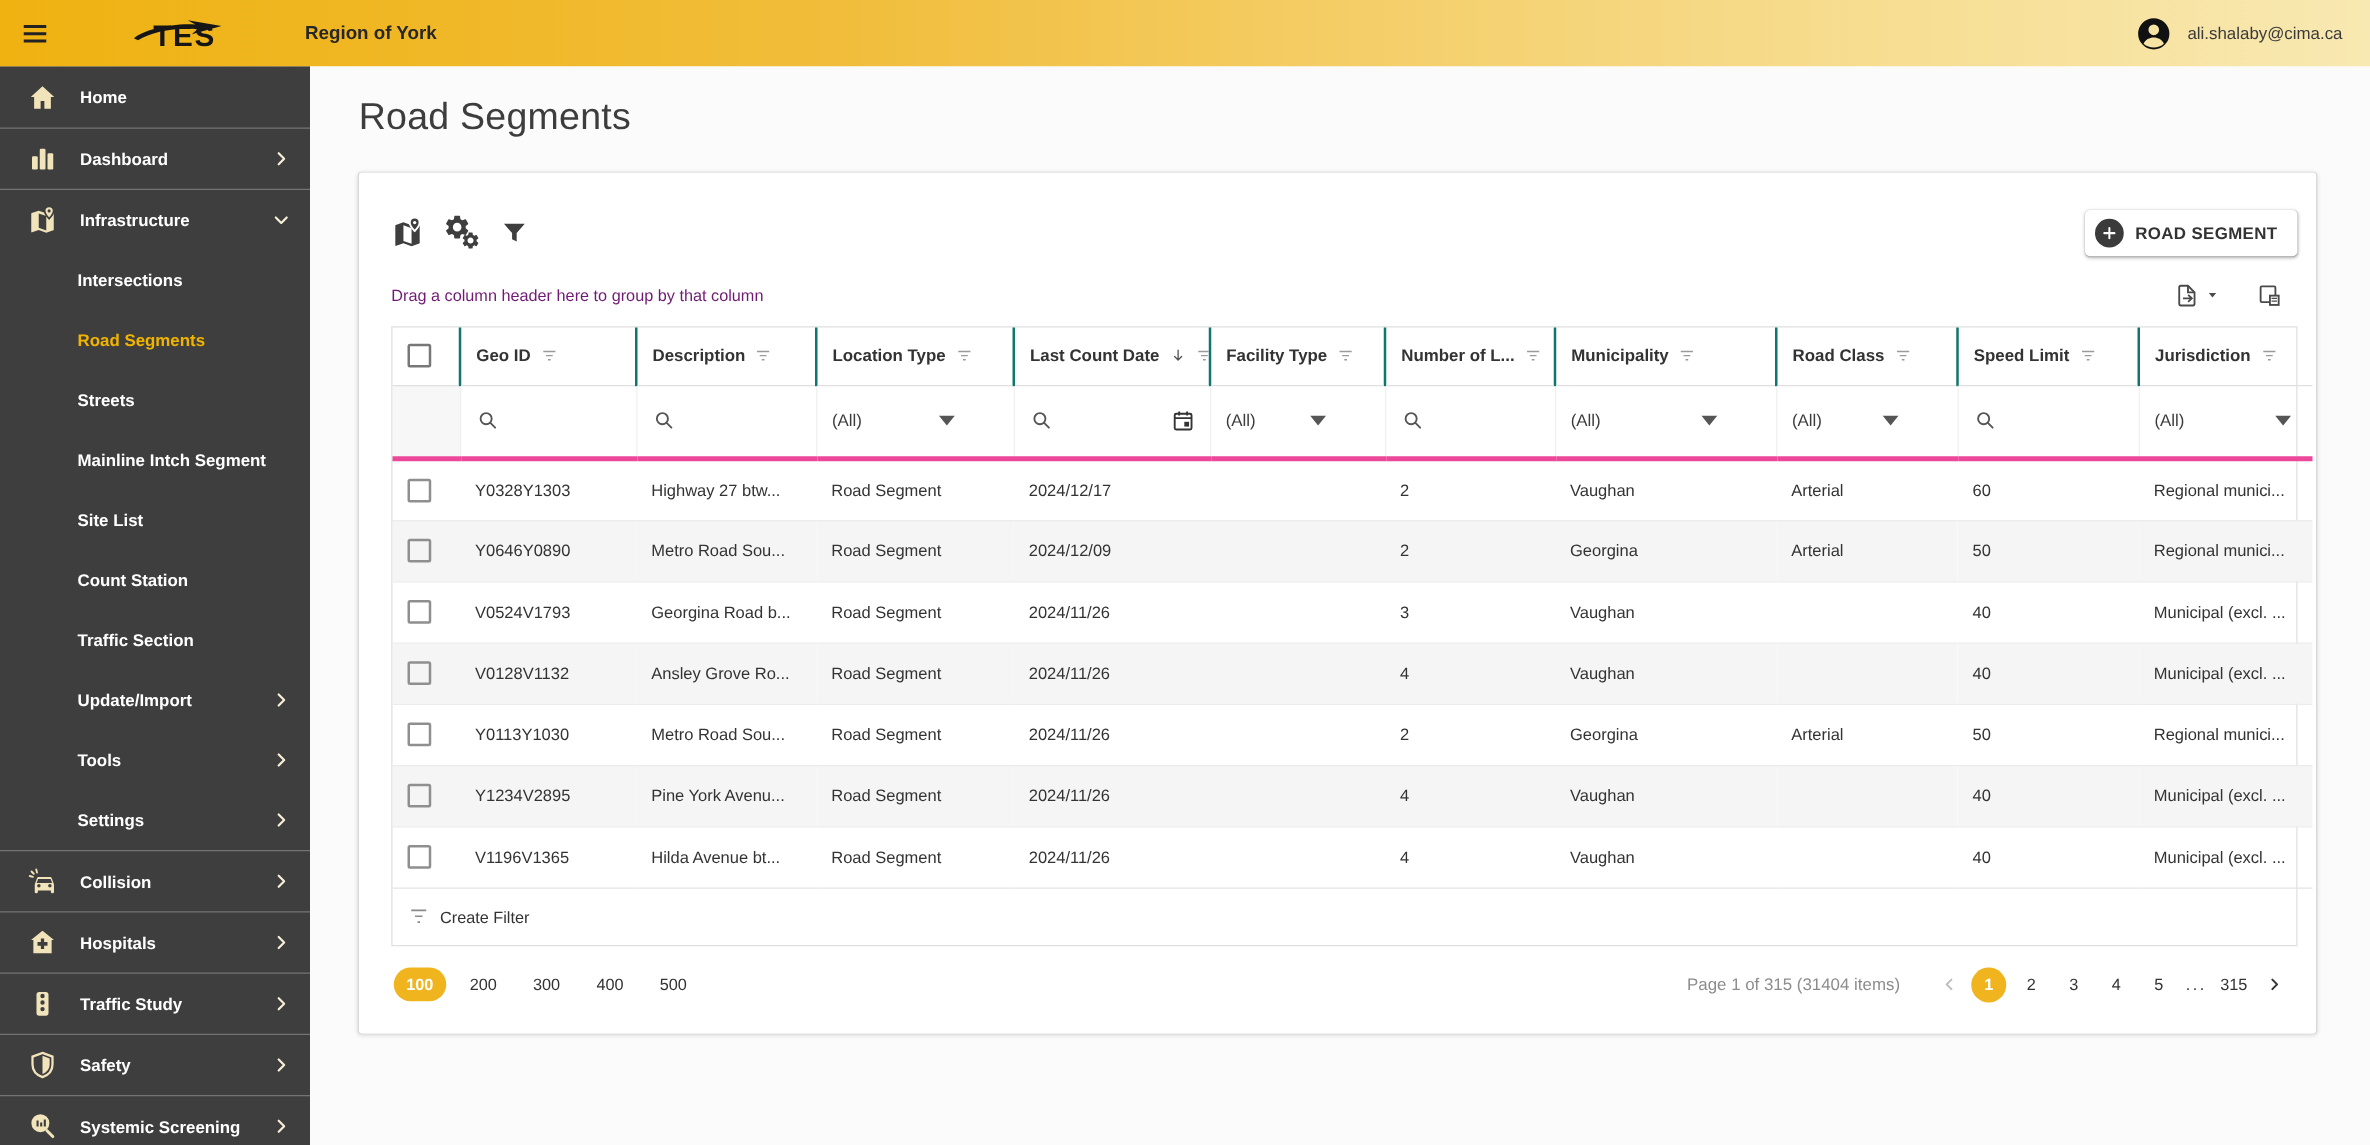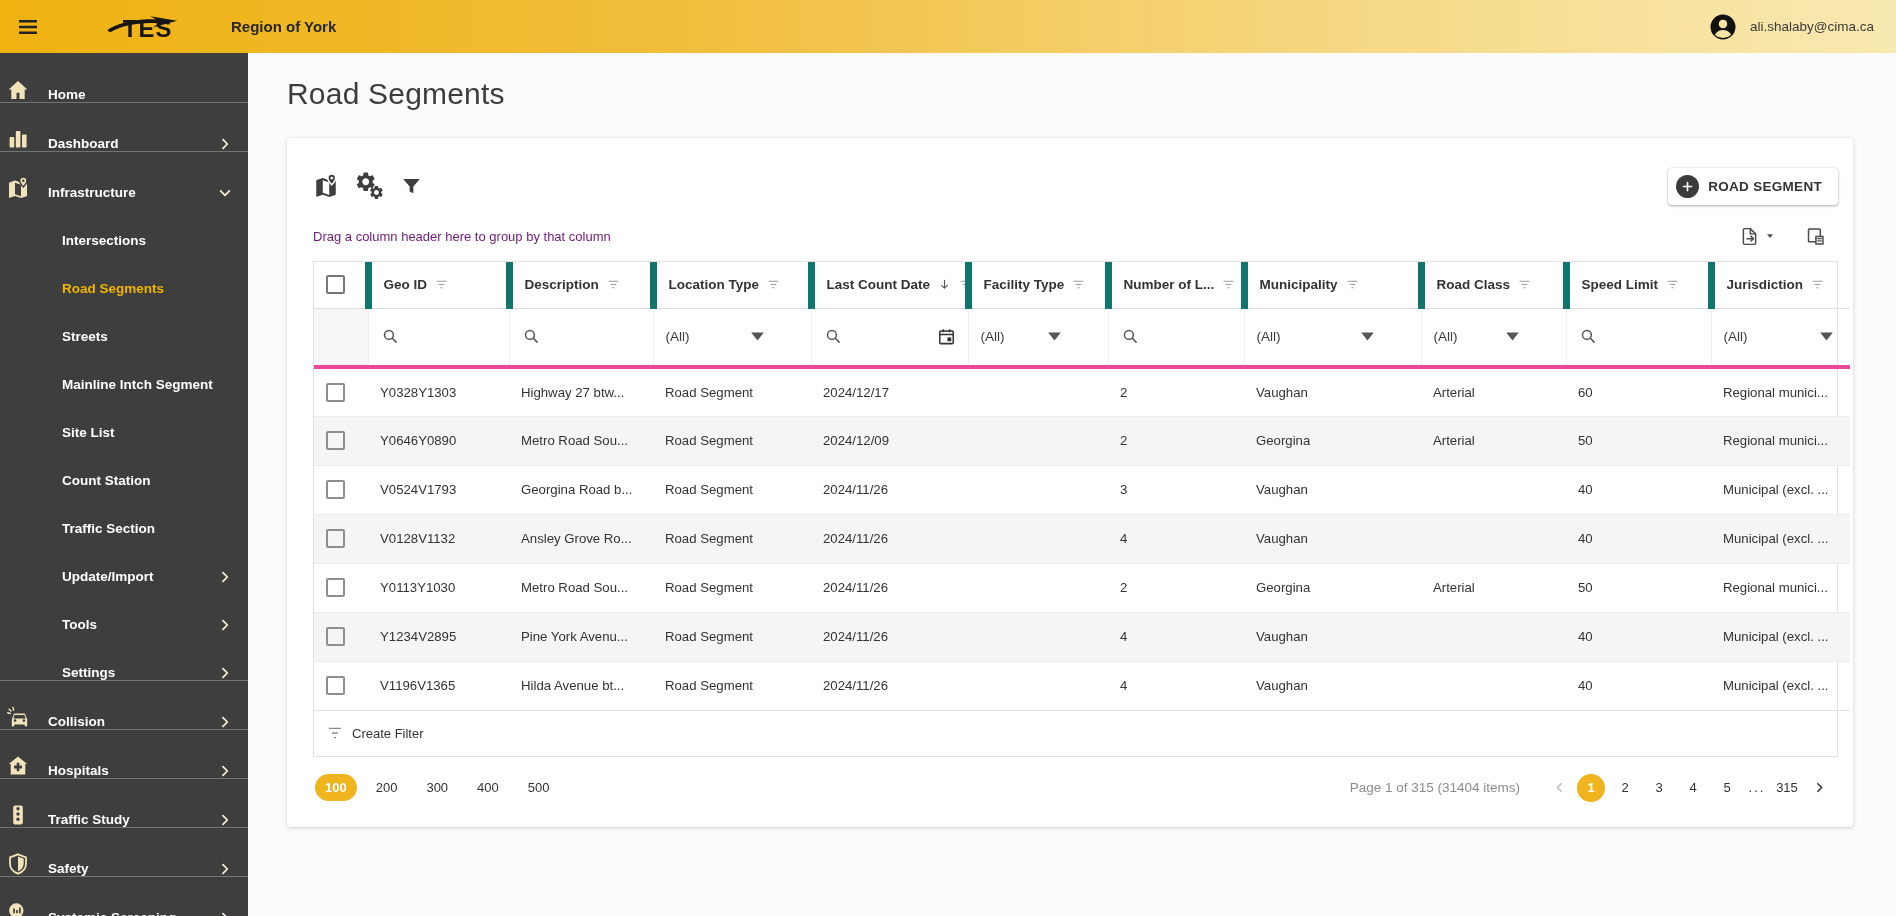--- a/index.html
+++ b/index.html
@@ -7,29 +7,29 @@
   body{font-family:"Liberation Sans",sans-serif;-webkit-font-smoothing:antialiased}
   .app{width:1896px;height:916px;position:relative;overflow:hidden;background:#fbfbfb;display:flex;flex-direction:column}
 
   
   .topbar{height:53px;flex:0 0 53px;display:flex;align-items:center;
     background:linear-gradient(to right,#efb211 0%,#f1bd3a 35%,#f6d985 72%,#f8e9b2 100%);
     padding:0 22px 0 16px;position:relative;z-index:5;--icon-bg:#f2c14e}
   .hamburger{width:26px;height:26px;border:none;background:transparent;color:#222;cursor:pointer}
   .hamburger svg{width:24px;height:24px}
   .logo{margin-left:52px;display:flex;align-items:center}
-  .app-title{margin-left:37px;font-size:15px;font-weight:700;color:#272727}
+  .app-title{margin-left:50px;font-size:15px;font-weight:700;color:#272727}
   .user{margin-left:auto;display:flex;align-items:center;gap:12px;color:#111}
   .user .icon svg{width:30px;height:30px}
   .email{font-size:13.5px;color:#3a3a3a}
 
   
   .body{flex:1;display:flex;min-height:0}
   .sidebar{width:248px;flex:0 0 248px;background:#3e3e3e;overflow:hidden;color:#fff}
-  .nav-item{display:flex;align-items:flex-end;height:49px;padding:0 16px 0 6px;cursor:pointer}
+  .nav-item{display:flex;align-items:center;height:49px;padding:0 16px 0 22px;cursor:pointer}
   .nav-item.top{border-top:1px solid rgba(255,255,255,.28)}
   .nav-item.top:first-child{border-top:none}
   .nav-item .nav-ic{width:24px;height:24px;margin-right:18px;color:#f2e4ba;--icon-bg:#3e3e3e}
   .nav-item .nav-ic svg{width:24px;height:24px;overflow:visible}
   .nav-label{font-size:13.5px;font-weight:700;color:#fff;white-space:nowrap}
   .nav-item.sub{padding-left:62px;height:48px}
   .nav-item.active .nav-label{color:#f0b400}
   .nav-chev{margin-left:auto;color:#f7efd8}
   .nav-chev svg{width:14px;height:14px}
 
@@ -57,21 +57,21 @@
   .grid-icons{margin-left:auto;display:flex;align-items:center;gap:30px;margin-right:12px}
   .grid-icon-btn{border:none;background:transparent;cursor:pointer;color:#4a4a4a;display:flex;align-items:center;gap:5px}
   .grid-icon-btn svg{width:21px;height:21px}
   .grid-icon-btn .caret svg{width:10px;height:10px}
 
   
   .table-box{margin-top:10px;border:1px solid #e0e0e0}
   table{width:100%;border-collapse:collapse;table-layout:fixed}
   th,td{overflow:hidden;white-space:nowrap;text-overflow:clip}
   thead th{height:46px;text-align:left;padding:0 8px 0 12px;font-size:13.5px;font-weight:700;color:#333;
-    border-bottom:1px solid #e0e0e0;border-right:7px solid #0f766e;cursor:pointer;vertical-align:middle}
+    border-bottom:1px solid #e0e0e0;border-right:2px solid #0f766e;cursor:pointer;vertical-align:middle}
   thead th:last-child{border-right:none}
   .th-inner{display:flex;align-items:center;gap:8px}
   .hdr-filter{color:#9a9a9a;display:flex}
   .hdr-filter svg{width:13px;height:13px}
   .sort-ic{color:#555;display:flex}
   .sort-ic svg{width:13px;height:13px}
 
   tr.filter-row td{height:59px;border-bottom:4px solid #ec4899;border-right:1px solid #f0f0f0;
     padding:0 10px 0 12px;vertical-align:middle;color:#555}
   tr.filter-row td:last-child{border-right:none}

